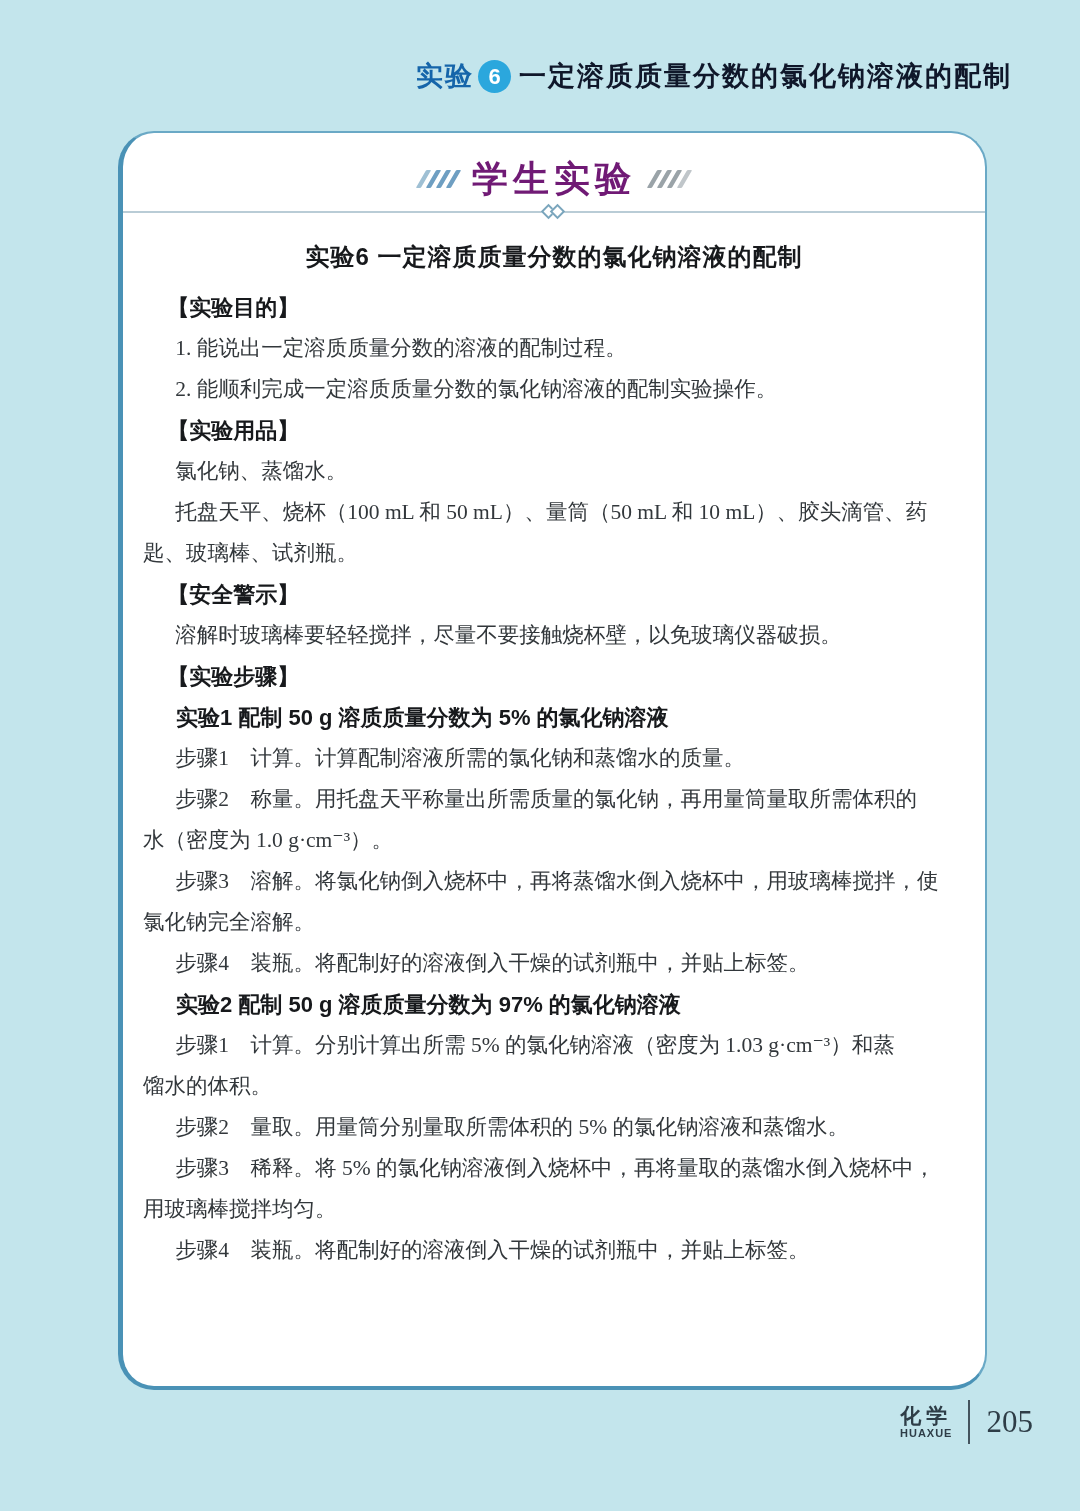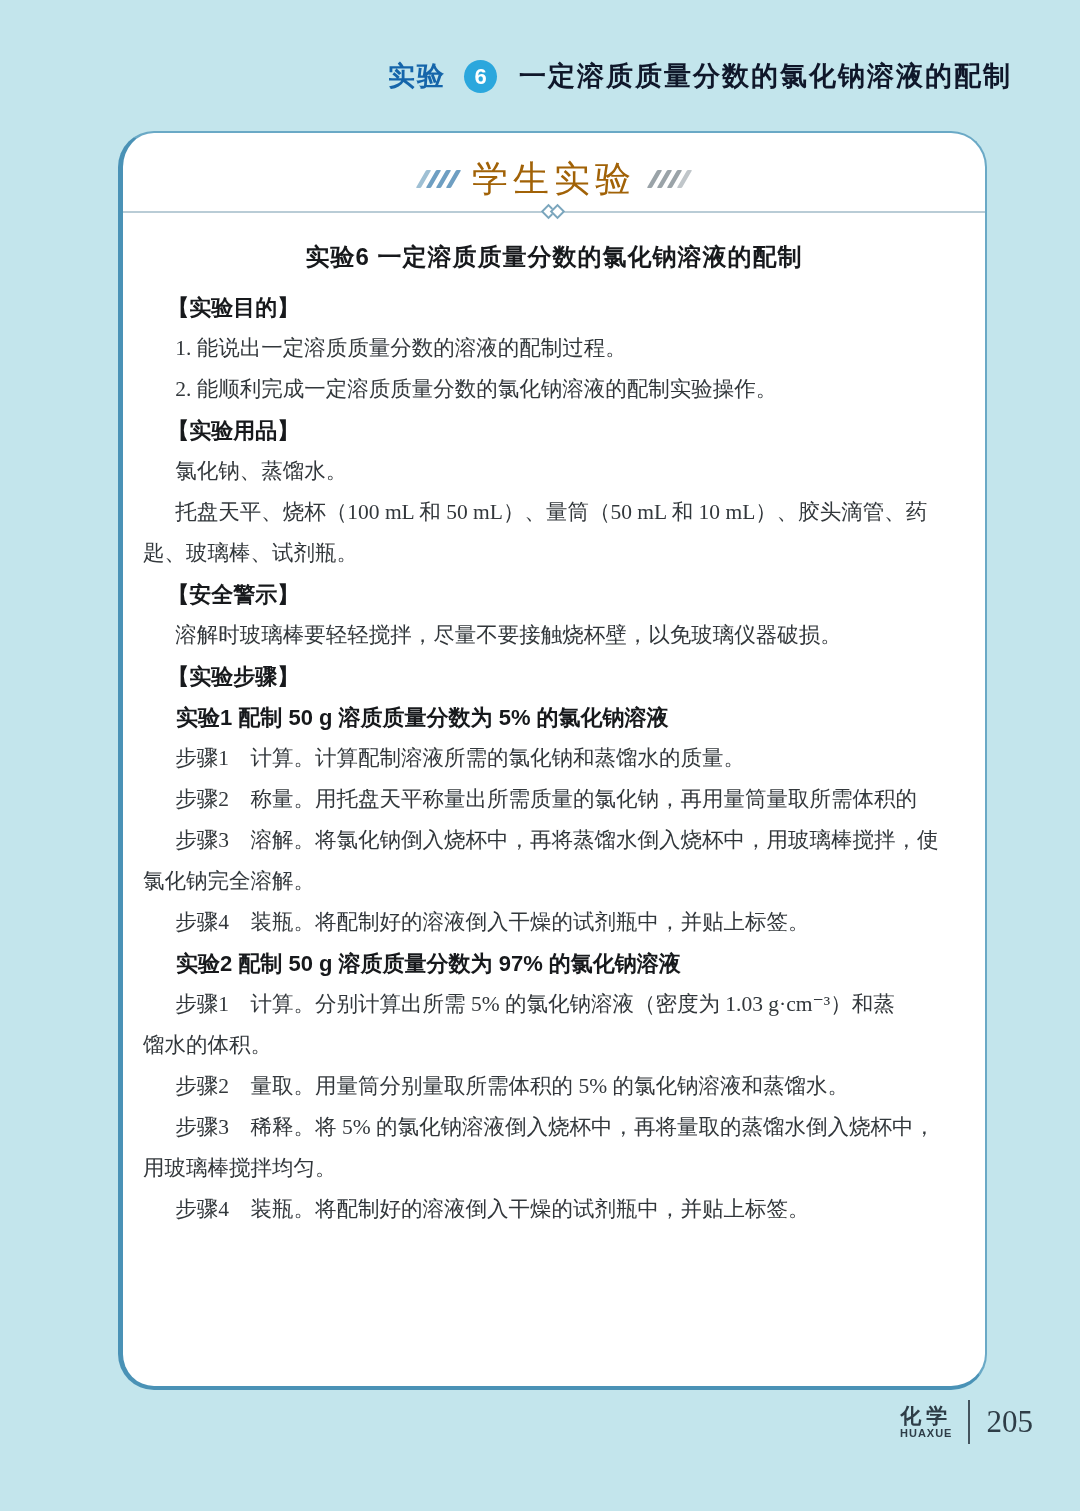--- a/index.html
+++ b/index.html
@@ -6,21 +6,21 @@
   .page{
     position:relative;
     width:1080px;height:1511px;
     background:#c3e5ec;
     font-family:"Liberation Serif","DejaVu Serif",serif;
     overflow:hidden;
   }
   
   .page-header{
     position:absolute;top:58px;right:68px;
-    display:flex;align-items:center;gap:18px;
+    display:flex;align-items:center;gap:4px;
     font-family:"Liberation Sans","DejaVu Sans",sans-serif;
     font-weight:bold;font-size:27px;
   }
   .ph-label{color:#1565aa;letter-spacing:2px;}
   .ph-circle{
     width:33px;height:33px;border-radius:50%;
     background:#2ba7dd;color:#ffffff;
     font-size:22px;line-height:33px;text-align:center;
     display:inline-block;
   }
@@ -34,21 +34,21 @@
     border-left:5px solid #4a92b6;
     border-bottom:4px solid #4a92b6;
     border-radius:36px;
   }
   .banner{
     margin-top:22px;height:48px;
     display:flex;align-items:center;justify-content:center;gap:16px;
   }
   .banner-title{
     font-family:"Liberation Sans","DejaVu Sans",sans-serif;
-    font-weight:normal;font-size:36px;color:#a16207;letter-spacing:5px;
+    font-weight:bold;font-size:36px;color:#701a75;letter-spacing:5px;
   }
   .slashes{display:inline-flex;gap:5px;}
   .slashes i{
     display:block;width:5px;height:18px;
     transform:skewX(-30deg);border-radius:1px;
   }
   .slashes.left i{background:#6f9fc2;}
   .slashes.left i:nth-child(1){background:#9fc0d4;}
   .slashes.right i{background:#9aa3a8;}
   .slashes.right i:nth-child(4){background:#c0c6ca;}
@@ -141,20 +141,21 @@
       <p class="h">【实验用品】</p>
       <p class="ind">氯化钠、蒸馏水。</p>
       <p class="ind">托盘天平、烧杯（100 mL 和 50 mL）、量筒（50 mL 和 10 mL）、胶头滴管、药</p>
       <p class="no">匙、玻璃棒、试剂瓶。</p>
       <p class="h">【安全警示】</p>
       <p class="ind">溶解时玻璃棒要轻轻搅拌，尽量不要接触烧杯壁，以免玻璃仪器破损。</p>
       <p class="h">【实验步骤】</p>
       <p class="sub">实验1 配制 50 g 溶质质量分数为 5% 的氯化钠溶液</p>
       <p class="ind">步骤1　计算。计算配制溶液所需的氯化钠和蒸馏水的质量。</p>
       <p class="ind">步骤2　称量。用托盘天平称量出所需质量的氯化钠，再用量筒量取所需体积的</p>
+      <p class="no">水（密度为 1.0 g·cm⁻³）。</p>
       <p class="ind">步骤3　溶解。将氯化钠倒入烧杯中，再将蒸馏水倒入烧杯中，用玻璃棒搅拌，使</p>
       <p class="no">氯化钠完全溶解。</p>
       <p class="ind">步骤4　装瓶。将配制好的溶液倒入干燥的试剂瓶中，并贴上标签。</p>
       <p class="sub">实验2 配制 50 g 溶质质量分数为 97% 的氯化钠溶液</p>
       <p class="ind">步骤1　计算。分别计算出所需 5% 的氯化钠溶液（密度为 1.03 g·cm⁻³）和蒸</p>
       <p class="no">馏水的体积。</p>
       <p class="ind">步骤2　量取。用量筒分别量取所需体积的 5% 的氯化钠溶液和蒸馏水。</p>
       <p class="ind">步骤3　稀释。将 5% 的氯化钠溶液倒入烧杯中，再将量取的蒸馏水倒入烧杯中，</p>
       <p class="no">用玻璃棒搅拌均匀。</p>
       <p class="ind">步骤4　装瓶。将配制好的溶液倒入干燥的试剂瓶中，并贴上标签。</p>

